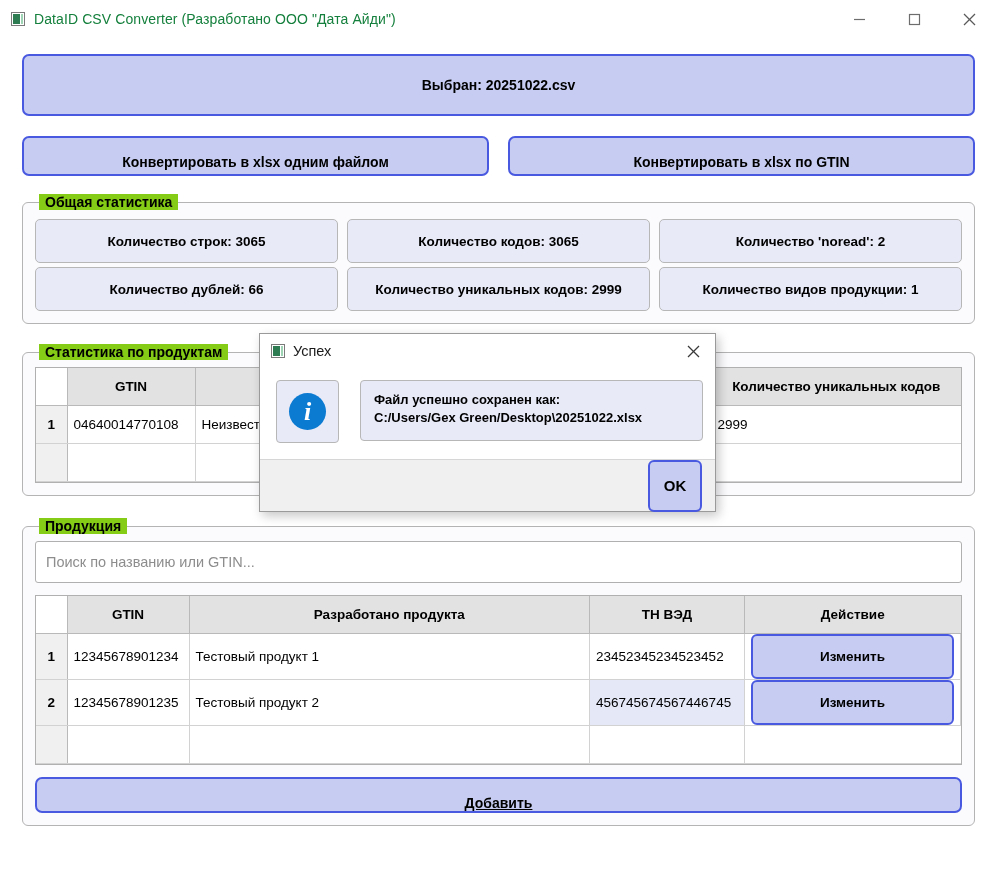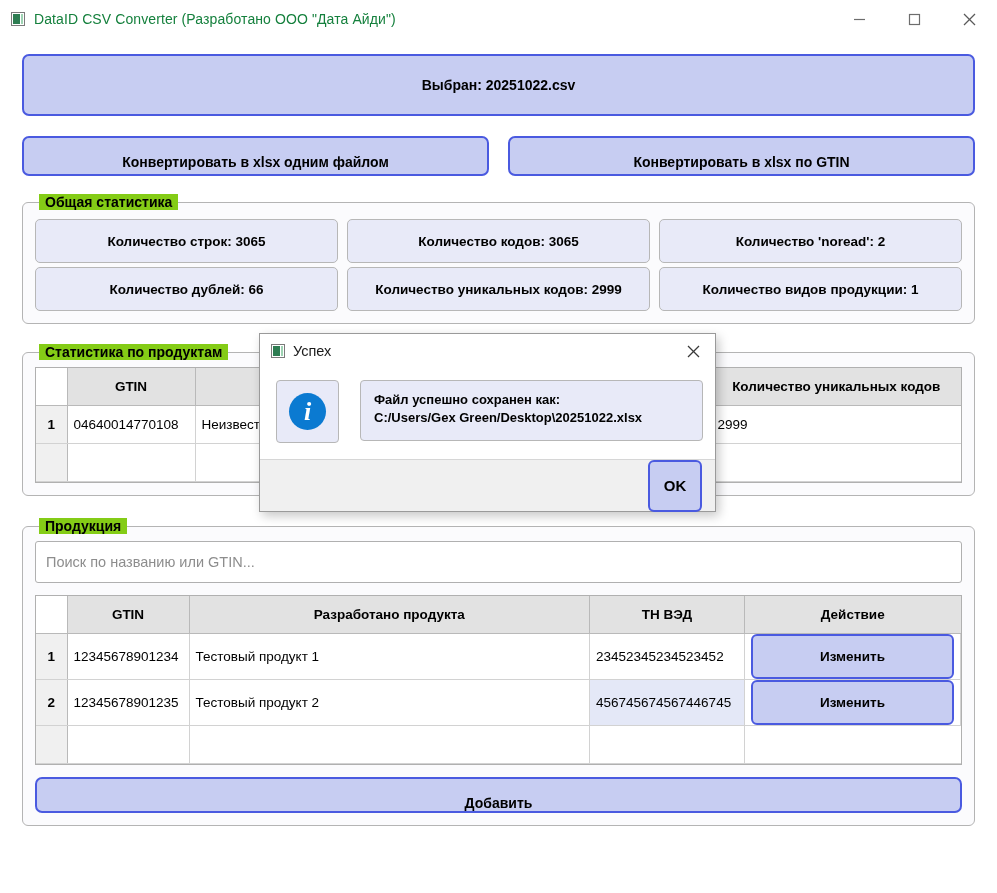--- a/index.html
+++ b/index.html
@@ -230,20 +230,21 @@
     color: #000;
     padding: 0 10px;
     outline: none;
     margin-bottom: 12px;
   }
   .search-input::placeholder { color: #8d8d8d; }
 
   .btn-add {
     height: 34px;
     margin-top: 12px;
+    text-decoration: underline;
   }
 
   
   .modal {
     position: absolute;
     left: 259px;
     top: 333px;
     width: 455px;
     background: #ffffff;
     border: 1px solid #9a9a9a;

